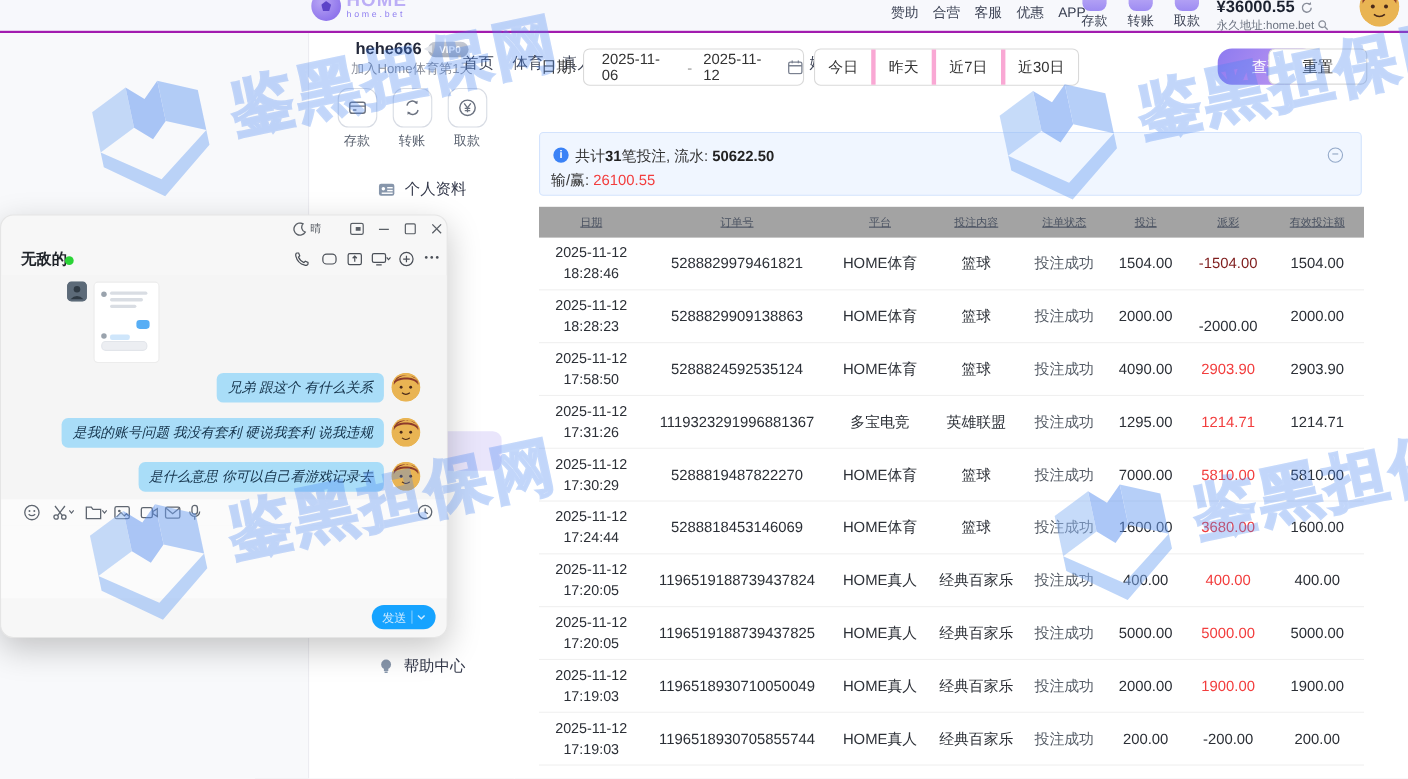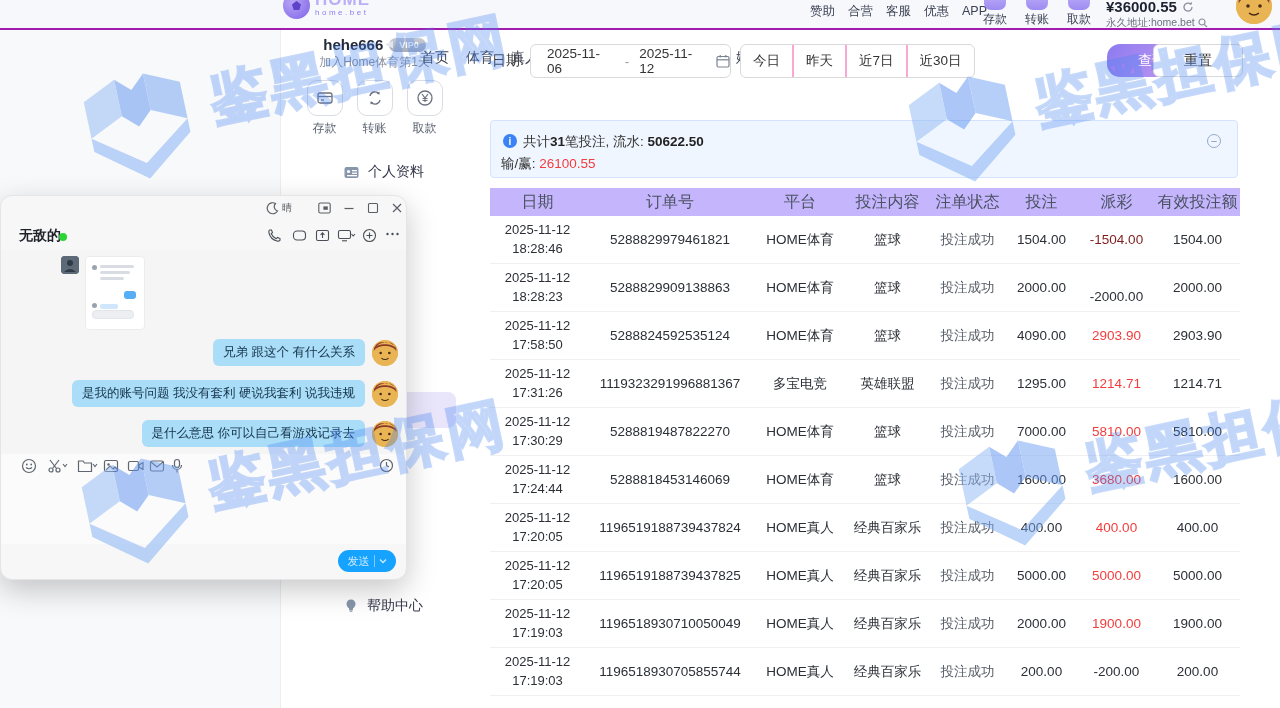--- a/index.html
+++ b/index.html
@@ -42,57 +42,57 @@
   .sq-lb{font-size:12px;color:#5a6270;margin-top:4px;}
   .sb-item{position:absolute;display:flex;align-items:center;gap:8px;font-size:14px;color:#33384a;}
   .sb-hl{position:absolute;left:330px;top:392px;width:126px;height:36px;border-radius:8px;background:#e9e5fb;z-index:6;}
 
   
   .main{position:absolute;left:467px;top:28px;width:813px;height:680px;background:#fff;}
   .f-label{position:absolute;left:492px;top:52px;font-size:14px;color:#333;z-index:5;}
   .datebox{position:absolute;left:530px;top:44px;width:201px;height:34px;border:1px solid #d9d9d9;border-radius:6px;background:#fff;display:flex;align-items:center;z-index:5;box-sizing:border-box;}
   .datebox .dv{font-size:13.5px;color:#333;}
   .ranges{position:absolute;left:740px;top:44px;height:34px;border:1px solid #d9d9d9;border-radius:6px;background:#fff;display:flex;z-index:5;box-sizing:border-box;}
-  .ranges .rg{font-size:13.5px;color:#333;display:flex;align-items:center;justify-content:center;padding:0 12px;border-right:2px solid #f9a8d4;cursor:pointer;}
+  .ranges .rg{font-size:13.5px;color:#333;display:flex;align-items:center;justify-content:center;padding:0 12px;border-right:4px solid #f9a8d4;cursor:pointer;}
   .ranges .rg:last-child{border-right:none;}
   .btn{position:absolute;top:44px;width:90px;height:33px;border-radius:6px;font-size:14px;display:flex;align-items:center;justify-content:center;cursor:pointer;z-index:5;box-sizing:border-box;}
   .btn-query{left:1107px;background:linear-gradient(120deg,#8d7bf0,#c99cf0);color:#fff;border-radius:13px;}
   .btn-reset{left:1153px;background:#fff;border:1px solid #d9d9d9;color:#333;}
 
   .summary{position:absolute;left:490px;top:120px;width:748px;height:58px;background:#f0f6ff;border:1px solid #d3e3fd;border-radius:4px;z-index:4;box-sizing:border-box;}
   .sum-l1{position:absolute;left:32px;top:12px;font-size:13.5px;color:#333;}
   .sum-l2{position:absolute;left:10px;top:34px;font-size:13.5px;color:#333;}
   .sum-b{font-weight:700;color:#222;}
   .sum-red{color:#f23d3d;}
   .info-ic{position:absolute;left:12px;top:13px;width:14px;height:14px;border-radius:50%;background:#3b82f6;color:#fff;font-size:10px;font-weight:700;display:flex;align-items:center;justify-content:center;}
   .col-ic{position:absolute;right:16px;top:13px;width:14px;height:14px;border-radius:50%;border:1px solid #93a9c9;color:#7d93b5;display:flex;align-items:center;justify-content:center;font-size:11px;line-height:1;box-sizing:border-box;}
 
   .table{position:absolute;left:490px;top:188px;width:750px;z-index:3;}
   .t-head,.t-row{display:grid;grid-template-columns:95px 170px 90px 85px 75px 73px 77px 85px;align-items:center;text-align:center;}
-  .t-head{height:28px;background:#c4b5fd;font-size:16px;color:#4a5261;}
+  .t-head{height:28px;background:#a3a3a3;font-size:10px;color:#4a5261;text-decoration:underline;}
   .t-row{height:47px;border-bottom:1px solid #f0f0f0;font-size:13.5px;color:#2b2f36;}
   .t-date{font-size:13px;line-height:1.45;color:#2b2f36;}
   .t-status{color:#555c66;}
 
   
   .chat{position:absolute;left:0;top:195px;width:407px;height:385px;background:#f7f7f7;border-radius:12px;box-shadow:0 10px 30px rgba(0,0,0,.22);z-index:20;border:1px solid #e5e5e5;box-sizing:border-box;}
   .c-title{position:absolute;left:0;top:0;width:100%;height:26px;}
   .c-title .wicon{position:absolute;top:6px;color:#5a5f66;}
   .c-head{position:absolute;left:0;top:26px;width:100%;height:28px;border-bottom:1px solid #ebebeb;}
   .c-name{position:absolute;left:18px;top:5px;font-size:14px;font-weight:700;color:#1f2329;}
   .c-dot{position:absolute;left:58px;top:11px;width:8px;height:8px;border-radius:50%;background:#2bd437;}
   .c-hicon{position:absolute;top:6px;color:#4a4f57;}
   .c-body{position:absolute;left:0;top:54px;width:100%;height:204px;background:#f5f5f5;}
   .msg-img-row{position:absolute;left:60px;top:6px;display:flex;gap:6px;}
   .mini-av{width:18px;height:18px;border-radius:4px;background:#5c6a78;overflow:hidden;}
   .img-card{width:58px;height:72px;background:#fff;border:1px solid #ececec;border-radius:4px;position:relative;filter:blur(.3px);}
   .img-card .bar{position:absolute;background:#d9dde3;height:3px;border-radius:2px;}
   .img-card .bluebub{position:absolute;right:8px;top:34px;width:12px;height:8px;border-radius:3px;background:#57aef5;}
   .img-card .graybar{position:absolute;left:6px;bottom:10px;width:40px;height:7px;border-radius:4px;background:#eceef2;border:1px solid #e2e5ea;}
-  .bub-row{position:absolute;right:8px;display:flex;align-items:center;gap:7px;}
+  .bub-row{position:absolute;right:24px;display:flex;align-items:flex-start;gap:7px;font-style:italic;}
   .bubble{background:#a9ddf8;border-radius:6px;padding:5px 10px;font-size:12.5px;color:#14324a;white-space:nowrap;}
   .bub-av{width:26px;height:26px;border-radius:50%;overflow:hidden;background:#e8b04b;flex:none;}
   .c-tools{position:absolute;left:0;top:258px;width:100%;height:24px;background:#fbfbfb;}
   .c-tools .ticon{position:absolute;top:4px;color:#5f6670;}
   .c-input{position:absolute;left:0;top:282px;width:100%;height:66px;background:#fbfbfb;}
   .send{position:absolute;left:337px;top:354px;width:58px;height:22px;border-radius:12px;background:#16a3ff;display:flex;align-items:center;justify-content:center;gap:4px;color:#cfeaff;font-size:11px;cursor:pointer;}
   .send .sep{width:1px;height:12px;background:rgba(255,255,255,.45);}
 
   
   .wm{position:absolute;display:flex;align-items:flex-start;gap:16px;transform:rotate(-12deg);transform-origin:left top;opacity:.5;pointer-events:none;z-index:40;}

